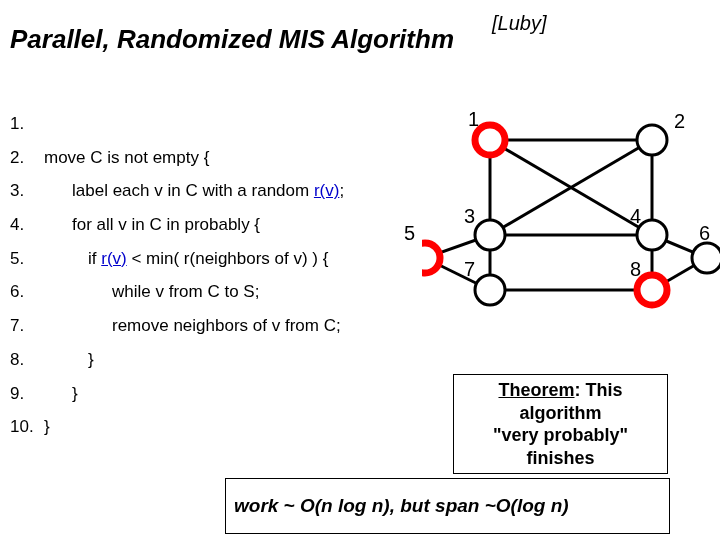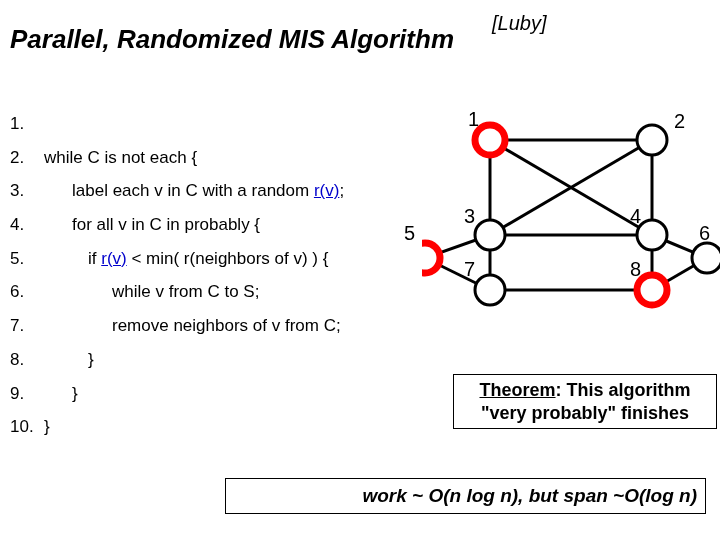--- a/index.html
+++ b/index.html
@@ -56,54 +56,54 @@
   }
   .vlabel {
     position: absolute;
     font-size: 20px;
     font-weight: normal;
   }
   .theorem-box {
     position: absolute;
     left: 453px;
     top: 374px;
-    width: 264px;
+    width: 215px;
     border: 1px solid #000;
     font-size: 18px;
     text-align: center;
     padding: 4px 6px;
     line-height: 1.25;
     font-weight: bold;
   }
   .work-box {
     position: absolute;
     left: 225px;
     top: 478px;
-    width: 481px;
+    width: 445px;
     border: 1px solid #000;
     font-size: 19px;
-    text-align: right;
-    padding: 6px 8px;
+    text-align: left;
+    padding: 16px 8px;
     font-weight: bold;
     font-style: italic;
   }
 </style>
 </head>
 <body>
 
 <div class="title">Parallel, Randomized MIS Algorithm</div>
 <div class="attribution">[Luby]</div>
 
 <div class="algo">
   <div class="row">
     <span class="num">1.</span>
   </div>
   <div class="row">
     <span class="num">2.</span>
-    <span>while  C  is not each {</span>
+    <span>move  C  is not empty {</span>
   </div>
   <div class="row">
     <span class="num">3.</span>
     <span style="padding-left:28px">
       <span>label each v in C with a random </span><span class="underline" style="color:#0000cc">r(v)</span><span>;</span>
     </span>
   </div>
   <div class="row">
     <span class="num">4.</span>
     <span style="padding-left:28px">for all v in C in probably {</span>

